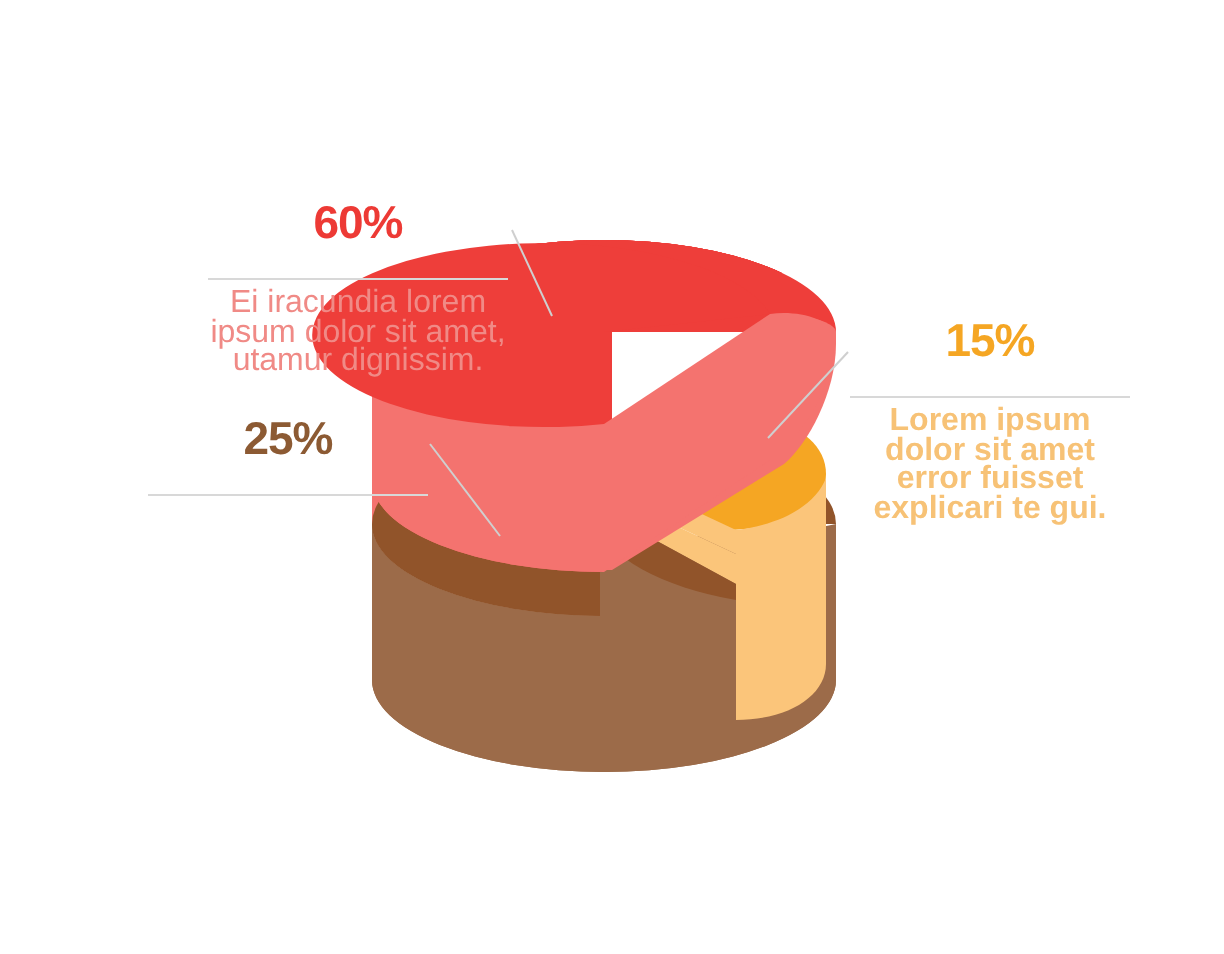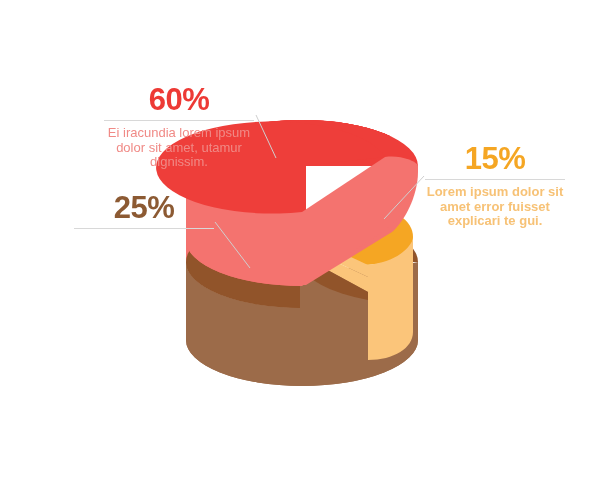--- a/index.html
+++ b/index.html
@@ -7,26 +7,26 @@
     width:612px;height:477px;
     background:#ffffff;
     font-family:"Liberation Sans", sans-serif;
     overflow:hidden;position:relative;
   }
   #stage{position:absolute;inset:0;width:612px;height:477px;}
   #art{position:absolute;left:0;top:0;}
 
   .label{position:absolute;}
   .pct{
-    font-size:31px;font-weight:bold;letter-spacing:-0.5px;
-    line-height:1;margin:0;padding:0;
+    font-size:23px;font-weight:bold;letter-spacing:-0.5px;
+    line-height:1;margin:16px;padding:0;
   }
   .rule{height:1px;width:100%;background:#d8d8d8;margin:5px 0 5px 0;}
   .body{
-    font-size:13px;line-height:14.5px;color:#9b9b9b;
+    font-size:16px;line-height:14.5px;color:#9b9b9b;
     margin:0;padding:0;
   }
 
   
   #label-60{left:104px;top:84px;width:150px;text-align:center;}
   #label-60 .pct{color:#ED3A35;text-align:center;}
   #label-60 .body{color:#F08A86;}
 
   
   #label-25{left:74px;top:192px;width:140px;text-align:center;}

